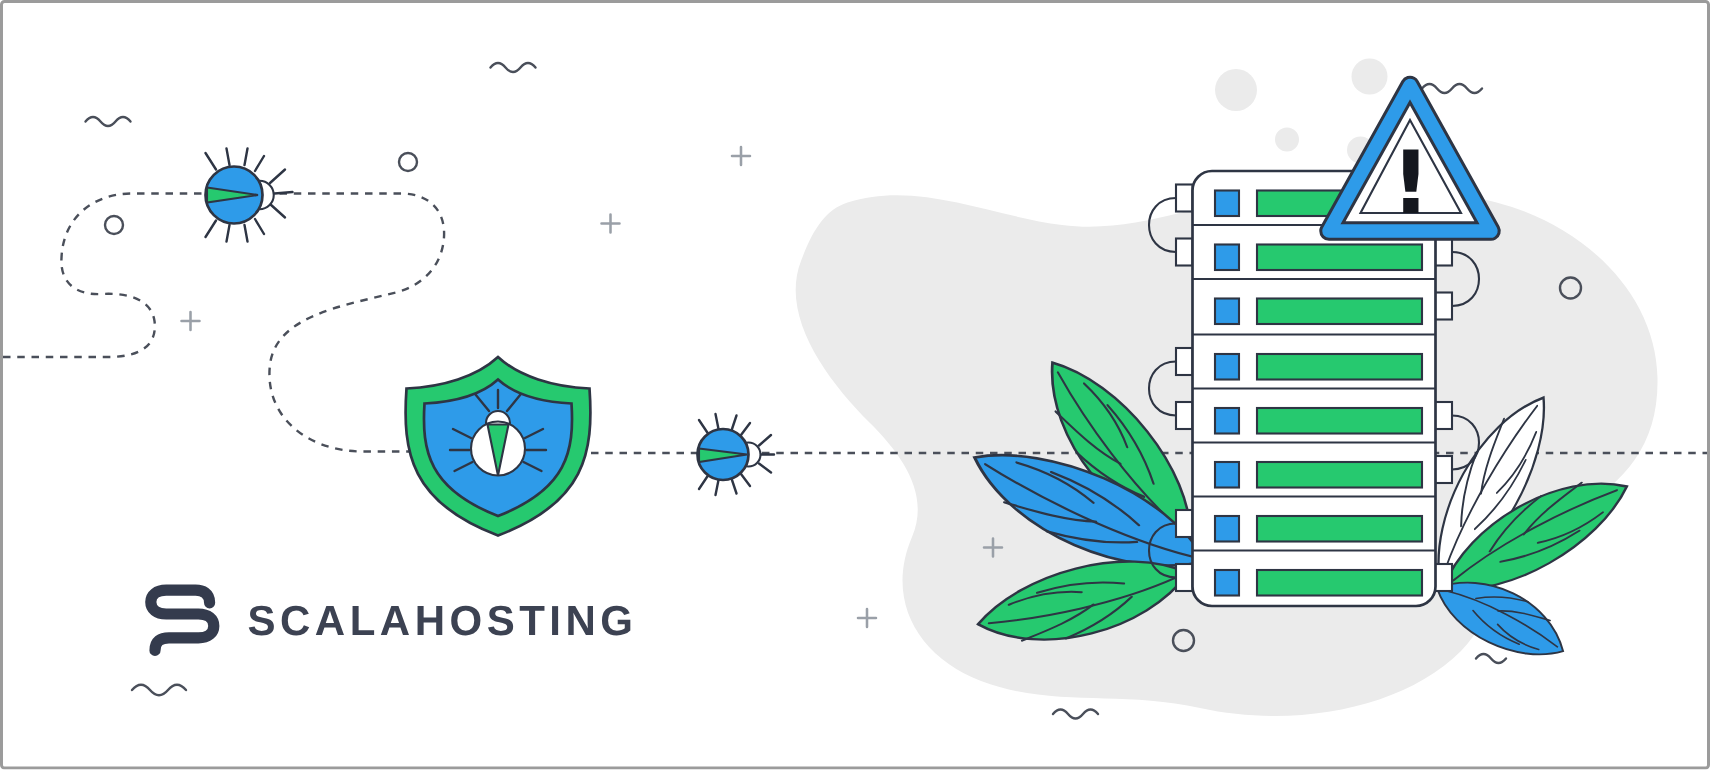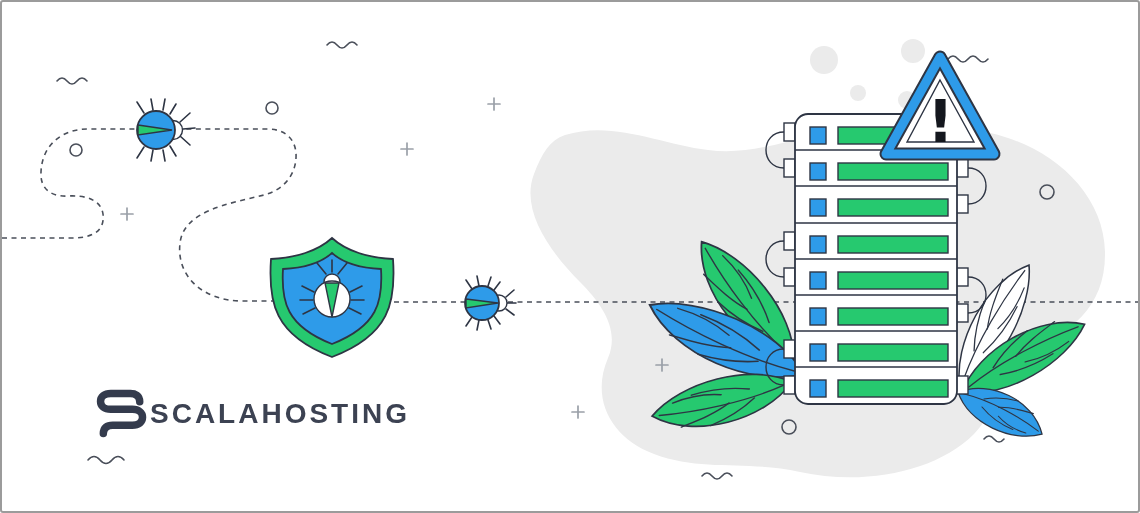--- a/index.html
+++ b/index.html
@@ -19,21 +19,21 @@
   .ink2{stroke:var(--ink);stroke-width:1.4}
   .dash{stroke:var(--ink-soft);stroke-width:1.6;stroke-dasharray:5 4.5;fill:none}
   .decor{stroke:var(--ink-soft);stroke-width:1.6;fill:none;stroke-linecap:round}
   .plus{stroke:var(--plus-gray);stroke-width:1.7;stroke-linecap:round}
   .leg{stroke:var(--ink);stroke-width:1.6;stroke-linecap:round;fill:none}
   .vein{stroke:var(--ink);stroke-width:1.2;fill:none;stroke-linecap:round}
   .tri-blue{stroke:var(--blue);stroke-width:9;stroke-linejoin:round;fill:none}
   .tri-ink{stroke:var(--ink);stroke-width:13;stroke-linejoin:round}
   .excl{font-family:"DejaVu Sans",sans-serif;font-weight:bold;font-size:58px;fill:#14171e}
   
-  .logo{position:absolute;left:92px;top:384px;display:flex;align-items:center;}
+  .logo{position:absolute;left:92px;top:384px;display:flex;align-items:center;gap:15px}
   .logo .wordmark{font-size:28px;font-weight:600;letter-spacing:3px;color:var(--logo-text)}
 </style>
 </head>
 <body>
 
 <div class="stage">
   <svg class="scene" width="1140" height="513" viewBox="0 0 1140 513">
     <defs>
       <g id="leaf">
         <path class="ink2" d="M0 0 C25 -28 75 -30 100 0 C75 24 25 26 0 0 Z"></path>

